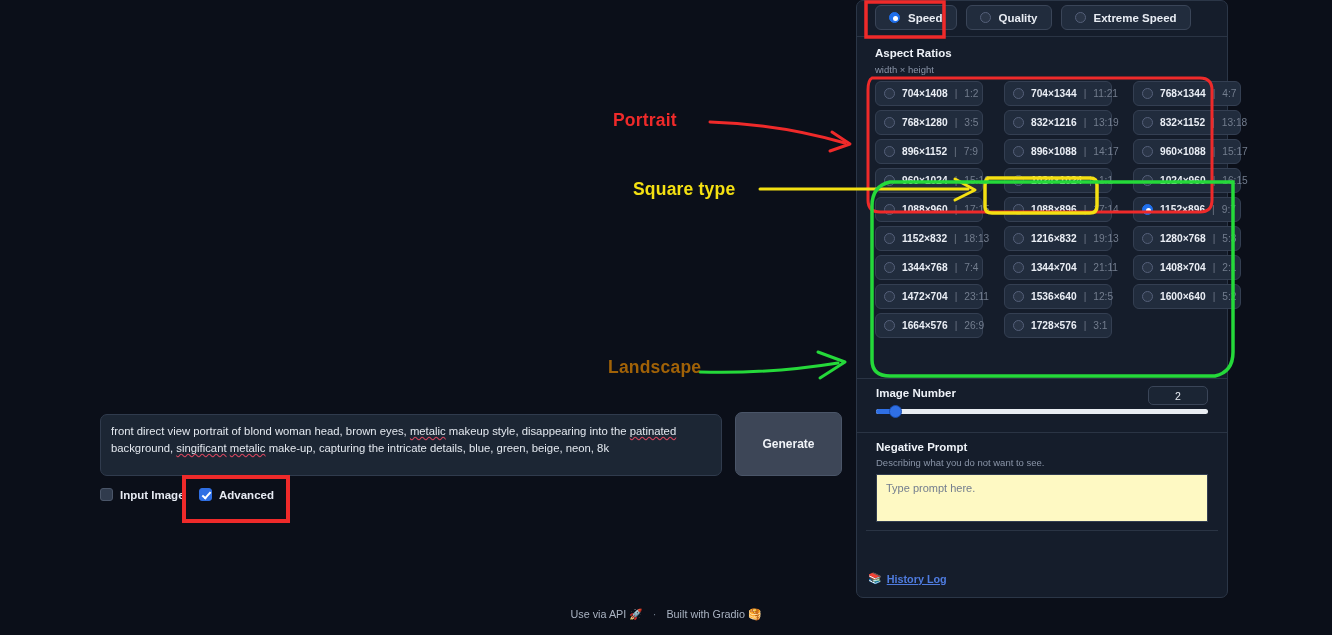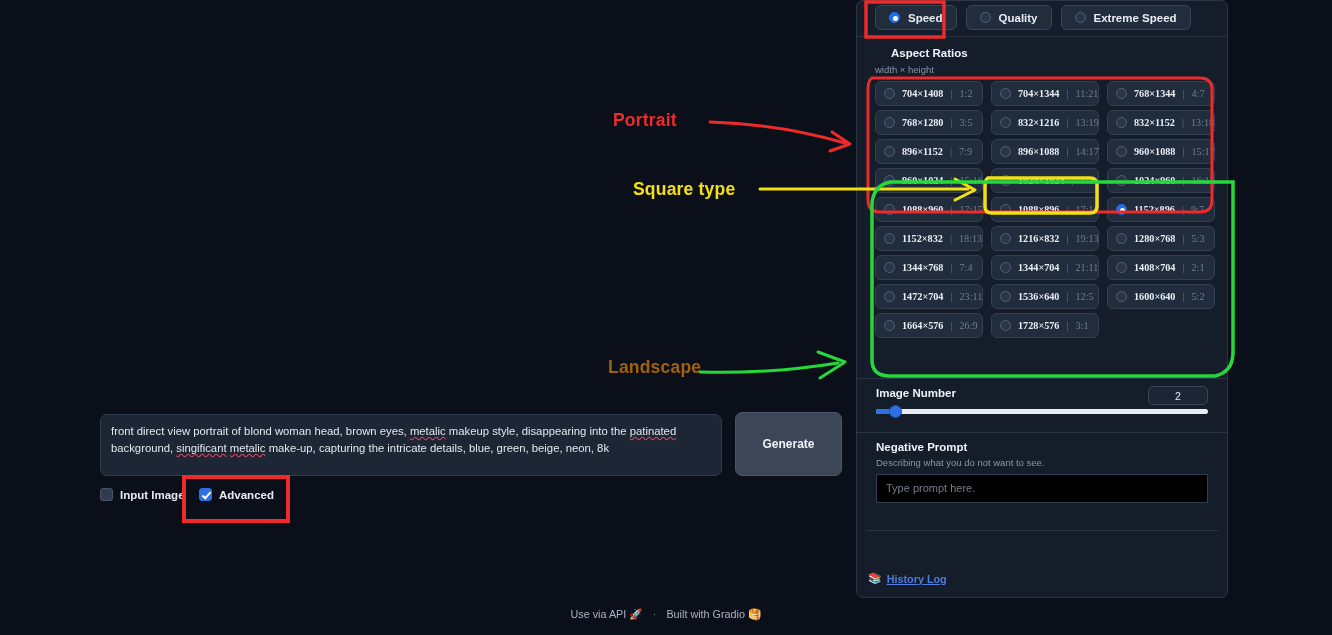--- a/index.html
+++ b/index.html
@@ -78,21 +78,21 @@
            border: 1px solid #55607a; background: #2a3547; position: relative; flex: none; }
   .radio.on { background: #1f6feb; border-color: #1f6feb; }
   .radio.on::after { content:""; position:absolute; left:3px; top:3px; width:5px; height:5px;
                      border-radius:50%; background:#fff; }
 
   .sect-title { position: absolute; font-size: 11.5px; font-weight: 700; color: #eef2f8; }
   .sect-sub   { position: absolute; font-size: 9.5px; color: #8a95a8; }
 
   .ar-grid {
     position: absolute; left: 875px; top: 81px; width: 336px;
-    display: grid; grid-template-columns: repeat(3, 108px); gap: 4px 8px; font-family: Liberation Serif, serif;
+    display: grid; grid-template-columns: repeat(3, 108px); gap: 4px 21px;
   }
   .ar-item {
     height: 25px; border: 1px solid #343f52; border-radius: 6px; background: #212c3d;
     display: flex; align-items: center; gap: 7px; padding: 0 8px; cursor: pointer;
   }
   .ar-dim { font-size: 10.2px; font-weight: 700; color: #eaeef5; white-space: nowrap; }
   .ar-sep { font-size: 10.2px; color: #6b7484; }
   .ar-rat { font-size: 10.2px; color: #737d8e; }
 
   .num-badge {
@@ -108,22 +108,22 @@
     position: absolute; left: 0; top: 0; width: 22px; height: 5px;
     background: #2f6fe4; border-radius: 3px;
   }
   .slider-knob {
     position: absolute; left: 14px; top: -4px; width: 13px; height: 13px;
     border-radius: 50%; background: #2f6fe4; border: 1px solid #1b4fb0; cursor: pointer;
   }
   .divider { position: absolute; background: #2a3444; height: 1px; }
 
   .neg-input {
-    position: absolute; left: 876px; top: 474px; width: 332px; height: 29px;
-    background: #000000; border: 1px solid #323d50; border-radius: 0;
+    position: absolute; left: 876px; top: 474px; width: 332px; height: 48px;
+    background: #fef9c3; border: 1px solid #323d50; border-radius: 0;
     padding: 7px 9px; font-size: 11px; color: #737d8e;
   }
   .random-row {
     position: absolute; left: 866px; top: 531px; width: 352px; height: 27px;
     display: flex; align-items: center; gap: 8px; padding-left: 10px;
     font-size: 11.3px; font-weight: 700; color: #e8ecf3;
   }
   .hist-row {
     position: absolute; left: 868px; top: 572px; display: flex; align-items: center; gap: 5px;
     font-size: 10.8px; cursor: pointer;
@@ -180,21 +180,21 @@
       <span>Quality</span>
     </div>
     <div class="seg">
       <span class="radio"></span>
       <span>Extreme Speed</span>
     </div>
   </div>
 
   <div class="divider" style="left:857px;top:36px;width:370px;"></div>
 
-  <div class="sect-title" style="left:875px;top:47px;margin-left:16px;">Aspect Ratios</div>
+  <div class="sect-title" style="left:875px;top:47px;">Aspect Ratios</div>
   <div class="sect-sub" style="left:875px;top:64px;">width × height</div>
 
   <div class="ar-grid" id="ar-grid">
       <div class="ar-item">
         <span class="radio"></span>
         <span class="ar-dim">704×1408</span>
         <span class="ar-sep">|</span>
         <span class="ar-rat">1:2</span>
       </div>
       <div class="ar-item">

